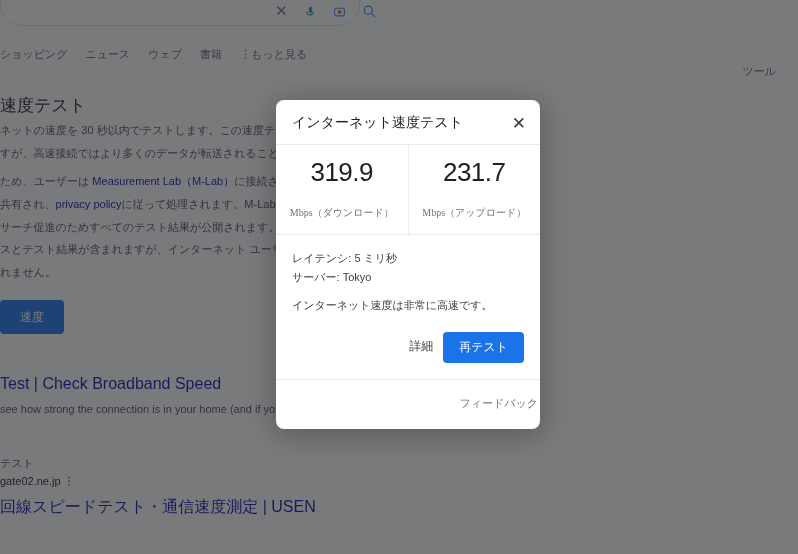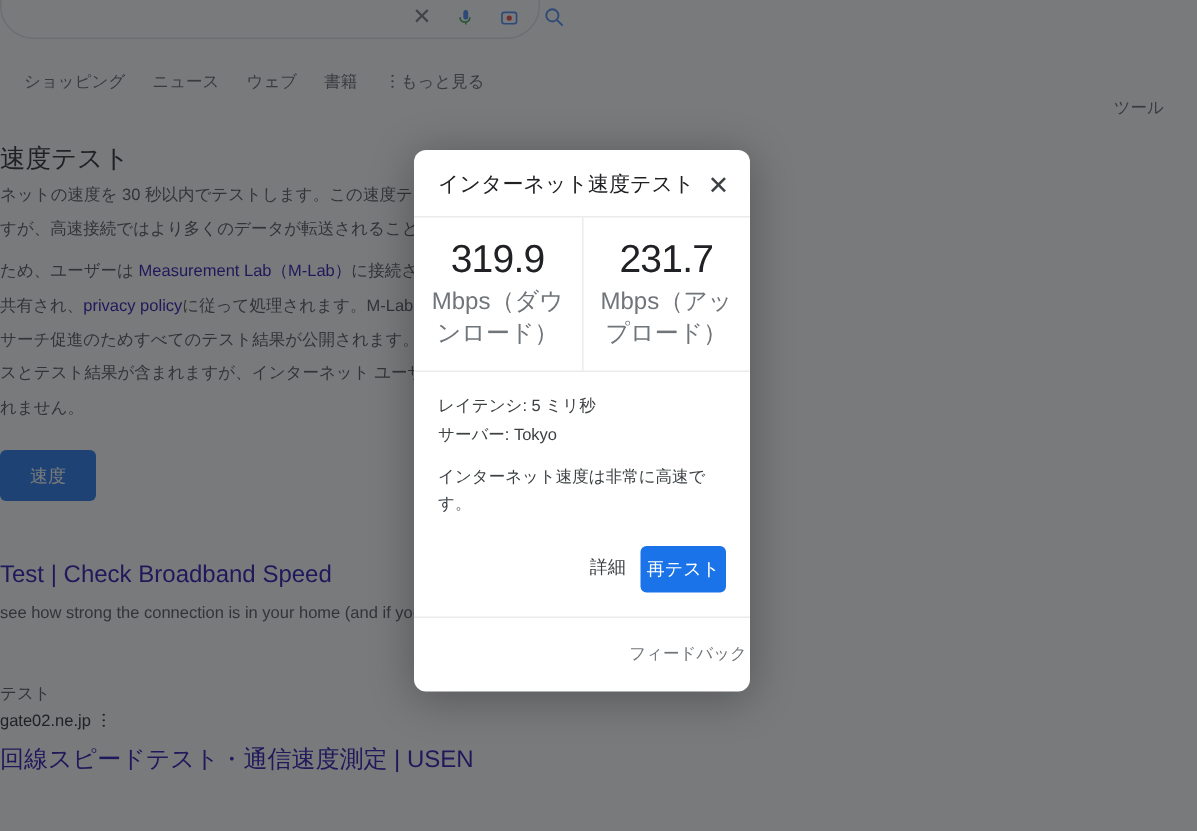--- a/index.html
+++ b/index.html
@@ -10,58 +10,58 @@
   .bg { position: absolute; inset: 0; padding: 0 0 0 0; }
 
   .searchbar-zone { position: absolute; top: 0; left: 0; right: 0; height: 30px; }
   .searchbar { position: absolute; top: -8px; left: 0; width: 360px; height: 34px; border: 1px solid #dfe1e5; border-radius: 0 0 22px 22px; }
   .sb-icons { position: absolute; top: 2px; left: 275px; display: flex; gap: 16px; align-items: center; }
   .sb-close { font-size: 15px; color: #70757a; cursor: pointer; }
   .sb-mic { width: 13px; height: 13px; }
   .sb-lens { width: 13px; height: 13px; }
   .sb-search { width: 15px; height: 15px; color: #4285f4; }
 
-  .tabs { position: absolute; top: 46px; left: 16px; font-size: 11px; color: #5f6368; display: flex; gap: 18px; align-items: center; }
+  .tabs { position: absolute; top: 46px; left: 0; font-size: 11px; color: #5f6368; display: flex; gap: 18px; align-items: center; }
   .tabs span { cursor: pointer; }
   .tools { position: absolute; top: 64px; right: 22px; font-size: 11px; color: #5f6368; }
 
   .content { position: absolute; top: 92px; left: 0; right: 0; padding-right: 20px; font-size: 11px; color: #4d5156; line-height: 1.7; }
   .block-title { font-size: 17px; color: #202124; }
   .para { margin-bottom: 4px; }
   .link { color: #1a0dab; }
   .btn-blue { display: inline-block; margin-top: 14px; background: #1a73e8; color: #fff; font-size: 12px; padding: 7px 20px; border-radius: 4px; }
   .result { margin-top: 36px; }
   .cite { color: #202124; font-size: 11px; }
   .cite .tr { color: #5f6368; }
   .rtitle { color: #1a0dab; font-size: 16px; margin: 2px 0 4px; }
   .snip { color: #4d5156; font-size: 11px; line-height: 1.6; }
 
   
   .scrim { position: absolute; inset: 0; background: rgba(32,33,36,0.6); }
 
   
-  .modal { position: absolute; top: 100px; left: 276px; width: 224px; background: #fff; border-radius: 8px; box-shadow: 0 4px 30px rgba(0,0,0,0.3); }
+  .modal { position: absolute; top: 100px; left: 276px; width: 264px; background: #fff; border-radius: 8px; box-shadow: 0 4px 30px rgba(0,0,0,0.3); }
   .m-head { display: flex; align-items: center; justify-content: space-between; padding: 14px 14px 12px 16px; }
   .m-title { font-size: 14px; color: #202124; }
   .m-close { font-size: 17px; color: #3c4043; cursor: pointer; line-height: 1; }
 
   .m-speeds { display: flex; border-top: 1px solid #ebebeb; border-bottom: 1px solid #ebebeb; }
   .m-col { flex: 1; text-align: center; padding: 12px 4px 14px; }
   .m-col + .m-col { border-left: 1px solid #ebebeb; }
   .m-num { font-size: 26px; color: #202124; font-weight: 400; letter-spacing: -0.5px; }
-  .m-unit { font-size: 16px; color: #70757a; margin-top: 3px; }
+  .m-unit { font-size: 10px; color: #70757a; margin-top: 18px; font-family: Liberation Serif, serif; }
 
   .m-body { padding: 14px 16px 4px; font-size: 11px; color: #3c4043; line-height: 1.65; }
   .m-line { margin-bottom: 1px; }
   .m-summary { margin-top: 10px; }
   .m-desc { margin-top: 10px; }
 
   .m-actions { display: flex; justify-content: flex-end; gap: 2px; padding: 14px 16px 16px; align-items: flex-start; }
   .m-detail { font-size: 12px; color: #3c4043; cursor: pointer; padding: 6px 8px; }
-  .m-retest { font-size: 12px; background: #1a73e8; color: #fff; padding: 7px 4px; border-radius: 4px; cursor: pointer; border: none; }
+  .m-retest { font-size: 12px; background: #1a73e8; color: #fff; padding: 7px 16px; border-radius: 4px; cursor: pointer; border: none; }
 
   .m-foot { border-top: 1px solid #ebebeb; padding: 16px 2px 18px; text-align: right; font-size: 11px; color: #70757a; cursor: pointer; }
 </style>
 </head>
 <body>
 
 <div class="page">
 
   <div class="bg">
 

